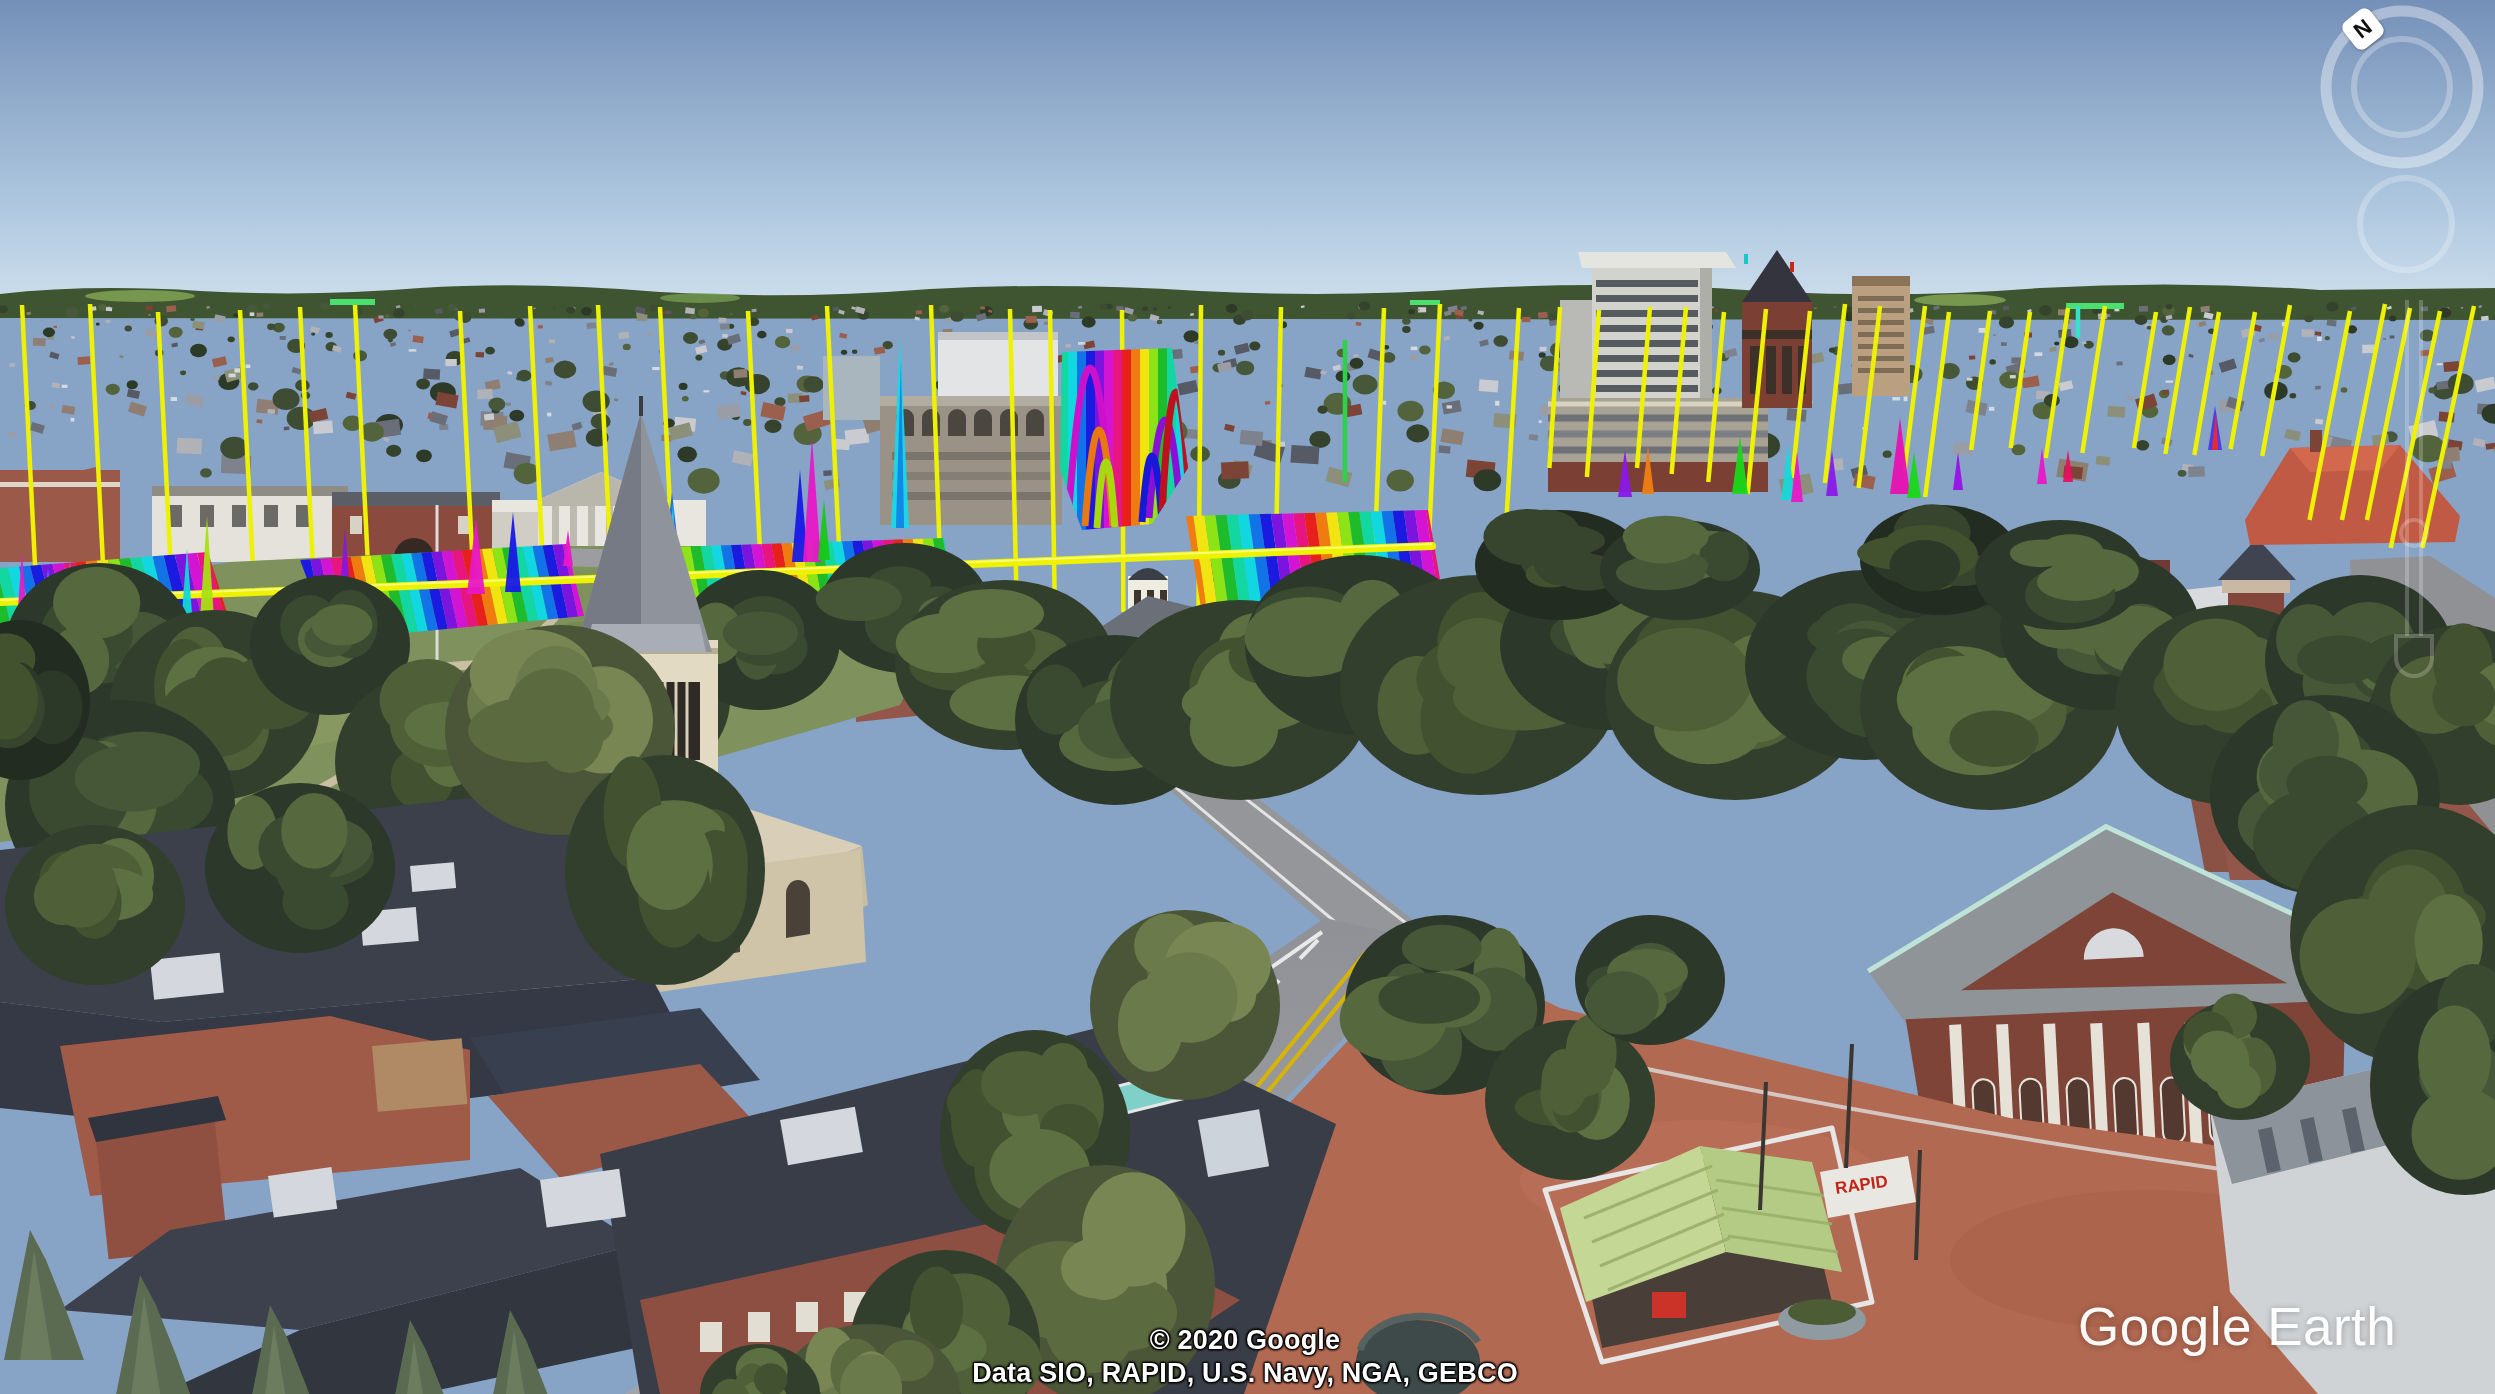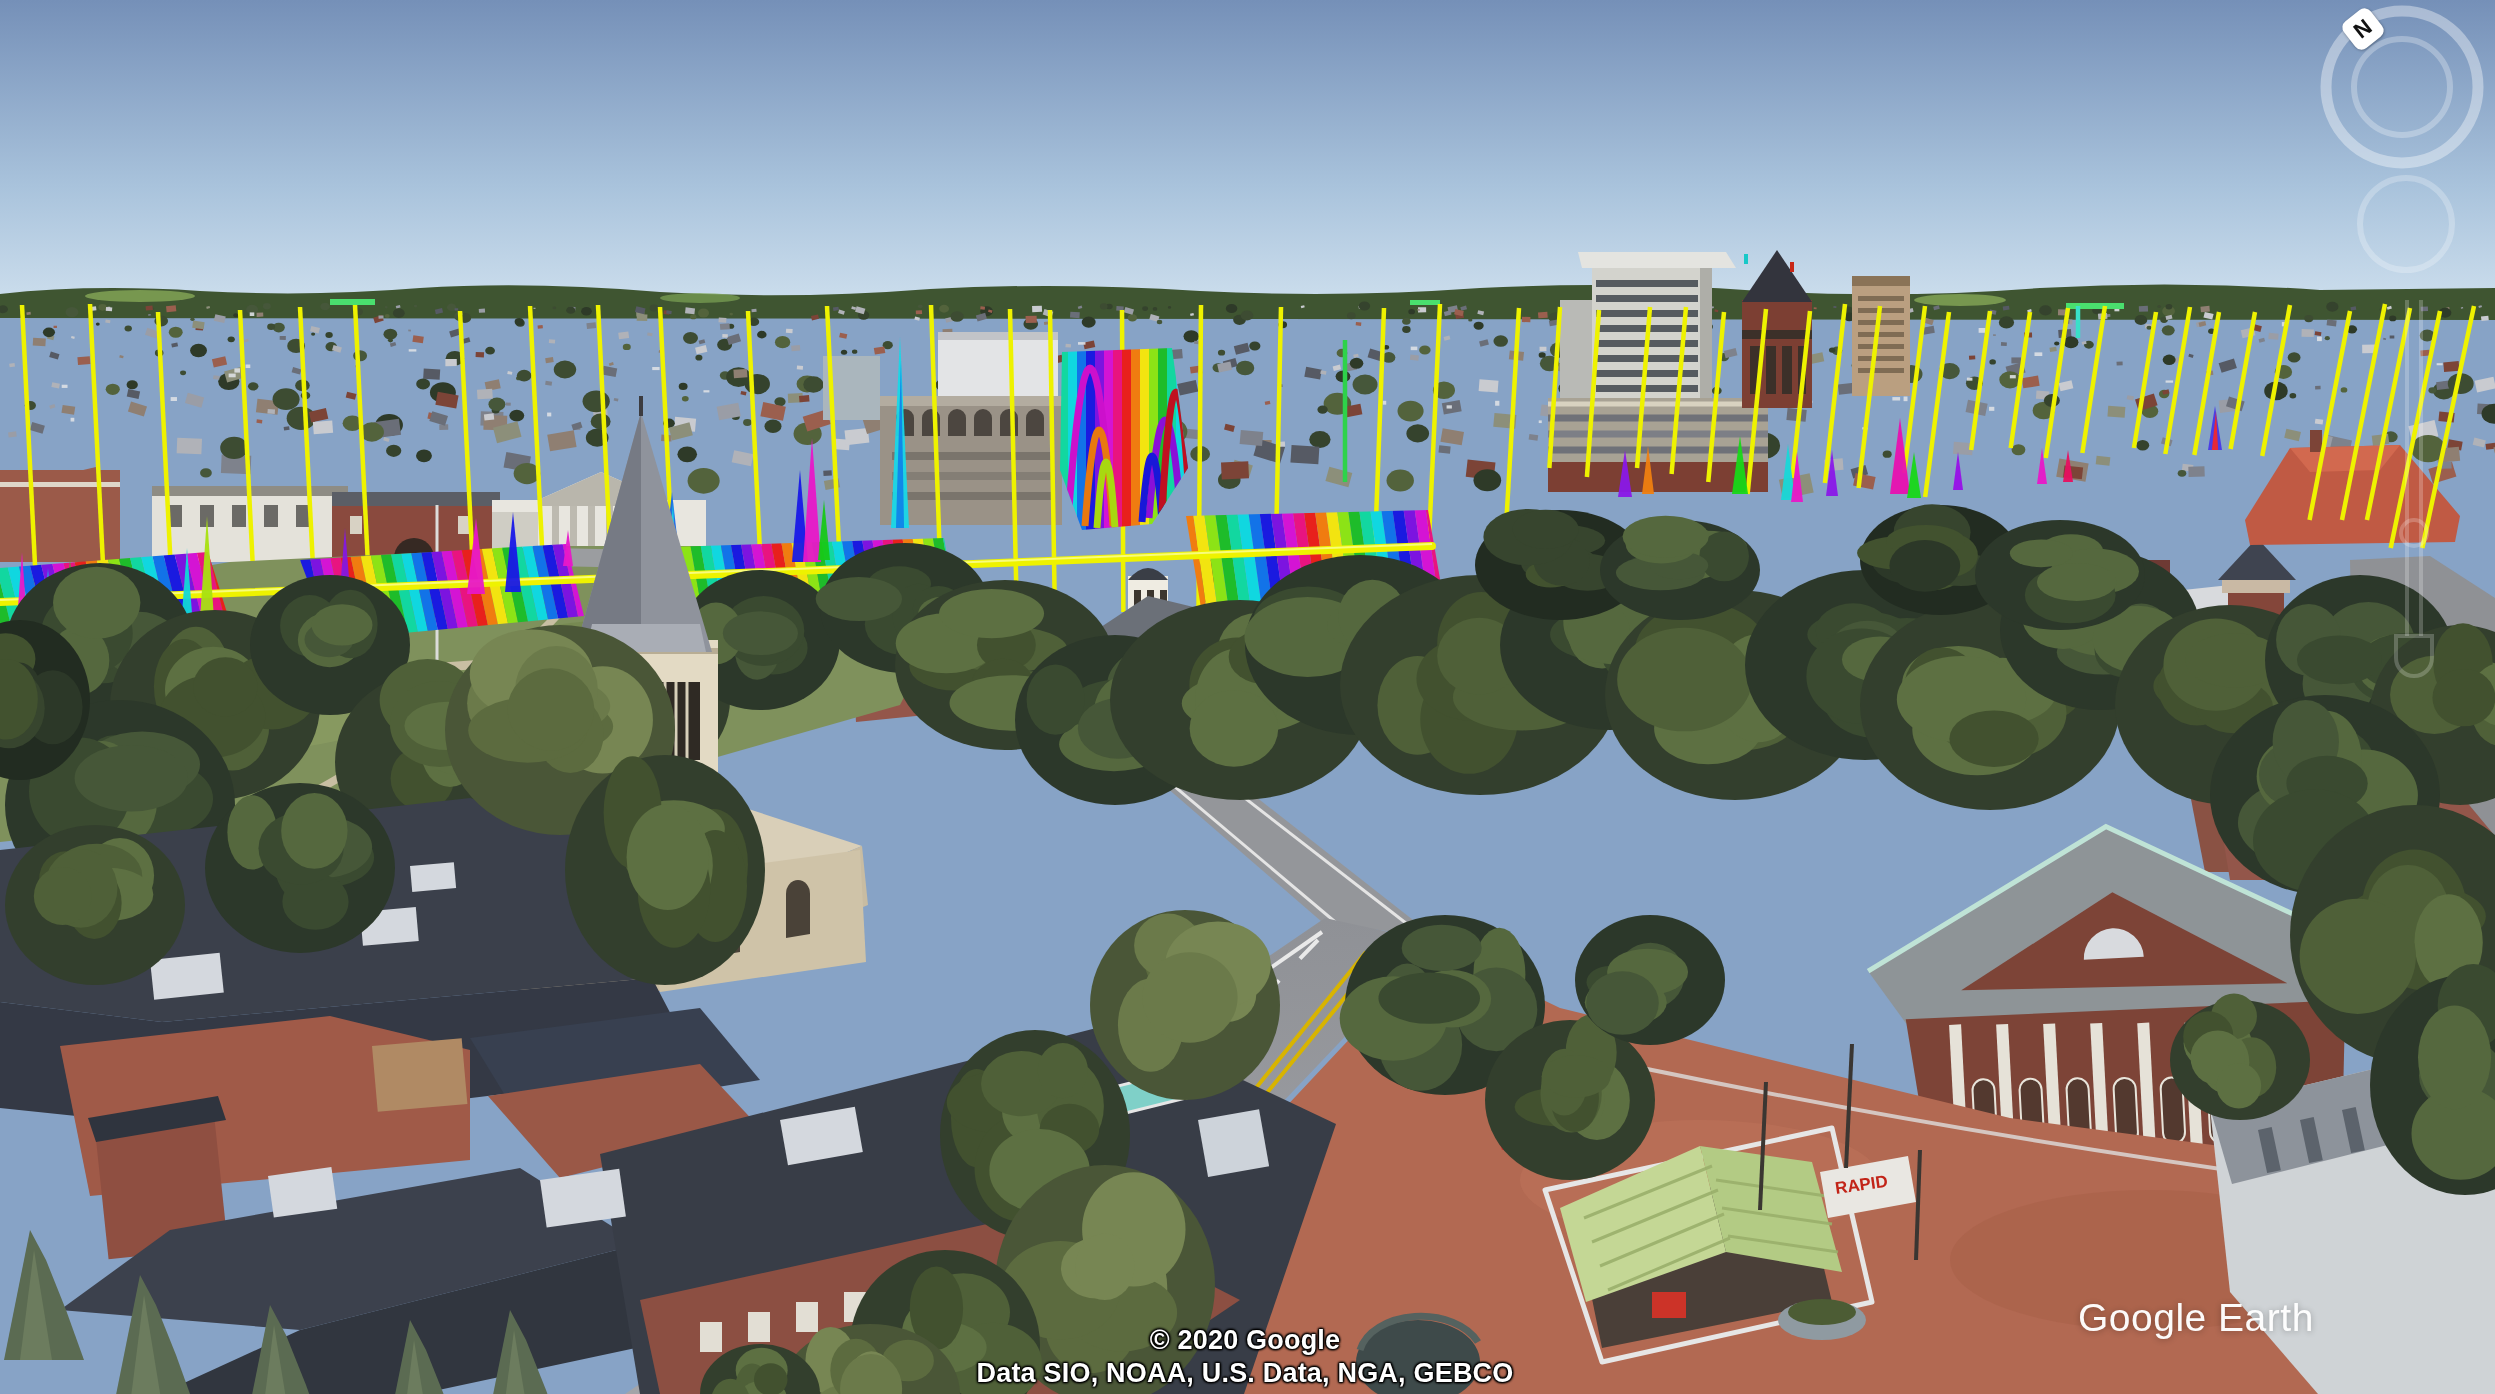--- a/index.html
+++ b/index.html
@@ -9,21 +9,21 @@
   #scene{position:absolute;left:0;top:0;}
   
   .attribution{
     position:absolute;left:1245px;bottom:4px;transform:translateX(-50%);
     text-align:center;color:#fff;font-size:27px;font-weight:700;line-height:33px;
     letter-spacing:.2px;white-space:nowrap;
     text-shadow:0 0 3px rgba(0,0,0,.95),1px 1px 2px #000,-1px -1px 2px #000,1px -1px 2px #000,-1px 1px 2px #000;
   }
   .ge-logo{
     position:absolute;left:2078px;top:1296px;color:rgba(255,255,255,.97);
-    font-size:39px;letter-spacing:.5px;font-weight:400;white-space:nowrap;
+    font-size:53px;letter-spacing:.5px;font-weight:400;white-space:nowrap;
     text-shadow:0 1px 6px rgba(0,0,0,.28);
   }
   .ge-logo .bold{font-weight:500;}
   .nav{position:absolute;left:0;top:0;width:2495px;height:1394px;pointer-events:none;}
   .north-badge{
     position:absolute;left:2346px;top:12px;width:34px;height:34px;background:#fff;
     border-radius:8px;transform:rotate(-38deg);display:flex;align-items:center;justify-content:center;
     color:#111;font-weight:700;font-size:22px;box-shadow:0 1px 3px rgba(0,0,0,.35);
   }
 </style>
@@ -1726,21 +1726,21 @@
         <polygon points="260,1435 274,1325 292,1435" fill="#6c7c5e"></polygon>
         <polygon points="384,1450 410,1320 426,1350 446,1400 464,1450" fill="#5b6b52"></polygon>
         <polygon points="400,1450 414,1340 432,1450" fill="#6c7c5e"></polygon>
         <polygon points="484,1440 510,1310 526,1340 546,1390 564,1440" fill="#5b6b52"></polygon>
         <polygon points="500,1440 514,1330 532,1440" fill="#6c7c5e"></polygon>
       </g>
 </svg>
 
 <div class="attribution">
   <div>© 2020 Google</div>
-  <div>Data SIO, NOAA, U.S. Data, NGA, GEBCO</div>
+  <div>Data SIO, RAPID, U.S. Navy, NGA, GEBCO</div>
 </div>
 
 <div class="ge-logo"><span class="bold">Google</span><span> Earth</span></div>
 
 <svg class="nav" xmlns="http://www.w3.org/2000/svg">
   <g>
     <circle cx="2402" cy="87" r="76" fill="none" stroke="rgba(255,255,255,0.38)" stroke-width="11"></circle>
     <circle cx="2402" cy="87" r="48" fill="none" stroke="rgba(255,255,255,0.28)" stroke-width="6"></circle>
   </g>
   <g>

